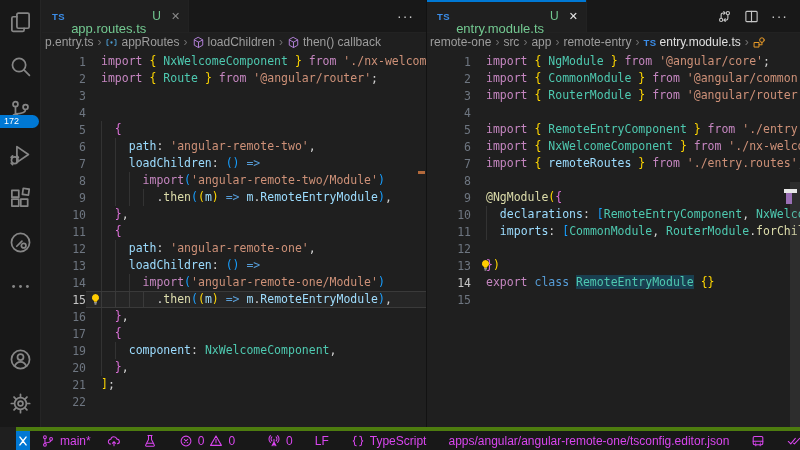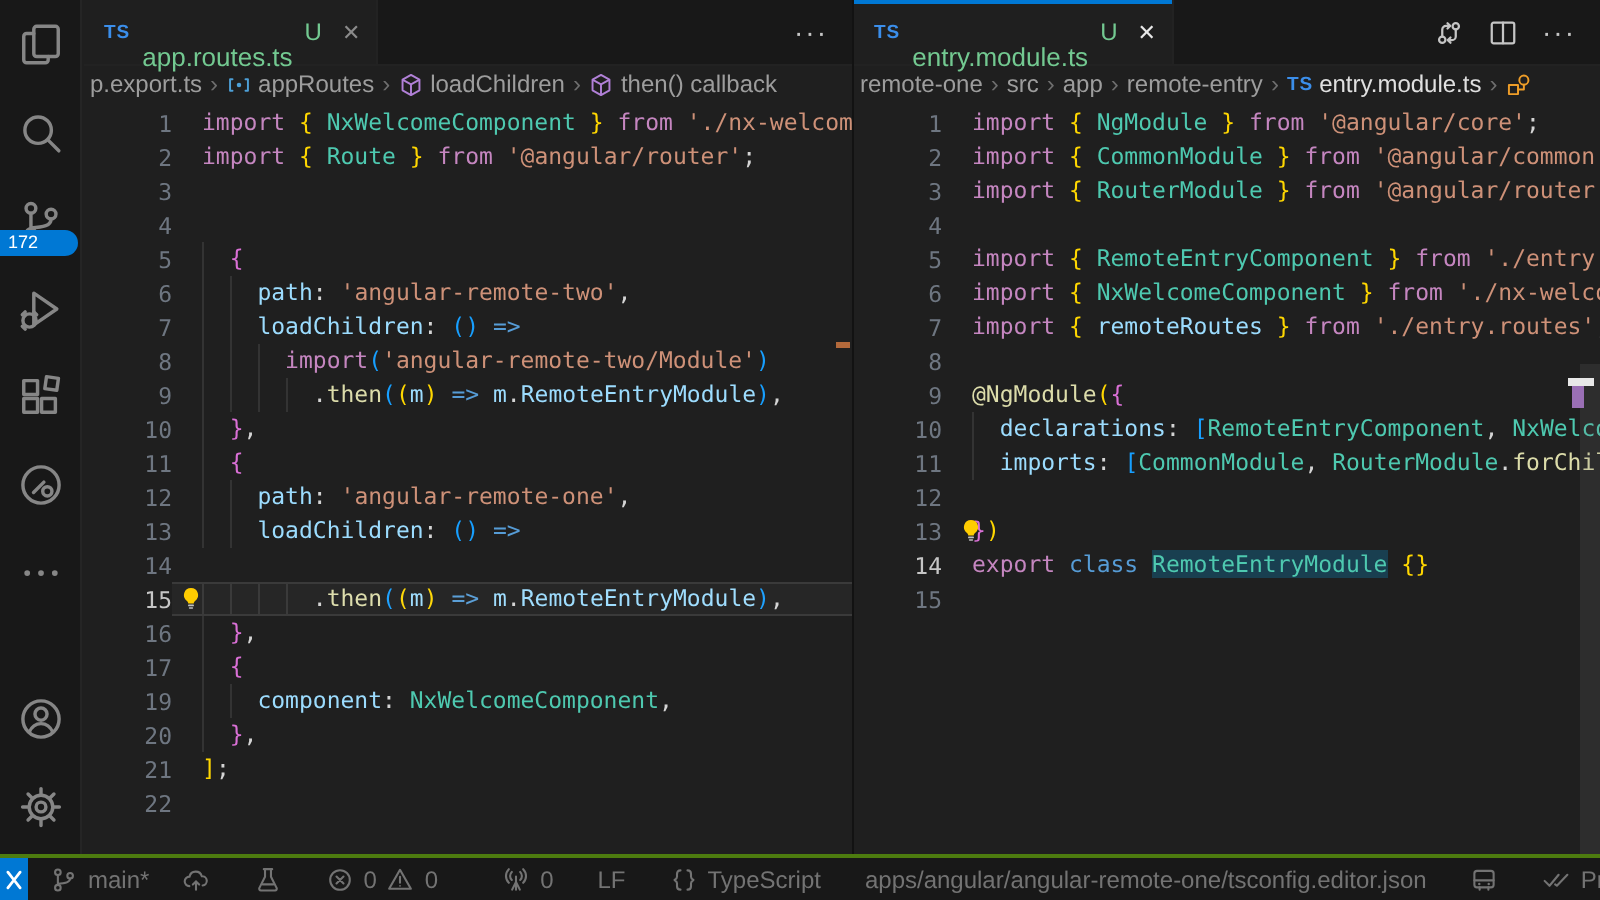--- a/index.html
+++ b/index.html
@@ -96,23 +96,23 @@
   .tok-str { color:#CE9178; } .tok-p { color:#d4d4d4; }
   .tok-b1 { color:#FFD700; } .tok-b2 { color:#DA70D6; } .tok-b3 { color:#179FFF; }
   .tok-dec { color:#DCDCAA; }
   .tok-hl { background:rgba(20,90,120,0.55); color:#4EC9B0; }
 
   .marker { position:absolute; z-index:4; }
   .scroll-thumb { position:absolute; right:0; width:10px; bottom:0; background:rgba(120,120,120,0.16); z-index:2; }
 
   
   .status-bar {
-    position:absolute; left:0; right:0; bottom:0; height:23px;
-    background:#181818; border-top:2px solid #4d7c0f;
-    display:flex; align-items:stretch; font-size:12px; color:#737373;
+    position:absolute; left:16px; right:0; bottom:0; height:23px;
+    background:#181818; border-top:4px solid #4d7c0f;
+    display:flex; align-items:stretch; font-size:12px; color:#d946ef;
   }
   .sb-item { display:flex; align-items:center; gap:5px; padding:0 5px; cursor:pointer; white-space:nowrap; }
   .sb-item .ic { width:14px; height:14px; }
   .sb-item.accent { background:#0078d4; color:#ffffff; width:41px; justify-content:center; padding:0; }
   .sb-spacer { flex:1; }
   .sb-gap-s { margin-left:6px; } .sb-gap-m { margin-left:12px; } .sb-gap-l { margin-left:22px; }
 </style>
 </head>
 <body>
 
@@ -216,21 +216,21 @@
           <span class="tab-title">app.routes.ts</span>
           <span class="git-badge">U</span>
           <span class="tab-close">✕</span>
         </div>
         <div class="tab-actions">
             <span class="dots">···</span>
           </div>
       </div>
       <div class="crumbs">
           <span class="crumb">
-            <span>p.export.ts</span>
+            <span>p.entry.ts</span>
           </span>
           <span class="crumb-sep">›</span>
           <span class="crumb">
             <span class="ic">
               <svg viewBox="0 0 16 16" style="color:#4d9fd6">
                 <path d="M4 4.5H2.5v7H4 M12 4.5h1.5v7H12"></path>
                 <circle cx="8" cy="8" r="1.4" fill="currentColor" stroke="none"></circle>
               </svg>
             </span>
             <span>appRoutes</span>
@@ -303,20 +303,21 @@
           <div class="line">
             <span class="ln">12</span>
             <span class="code"><span class="guide" style="left: 0px;"></span><span class="guide" style="left: 13.84px;"></span><span class="tok-p">    </span><span class="tok-var">path</span><span class="tok-p">: </span><span class="tok-str">'angular-remote-one'</span><span class="tok-p">,</span></span>
           </div>
           <div class="line">
             <span class="ln">13</span>
             <span class="code"><span class="guide" style="left: 0px;"></span><span class="guide" style="left: 13.84px;"></span><span class="tok-p">    </span><span class="tok-var">loadChildren</span><span class="tok-p">: </span><span class="tok-b3">()</span><span class="tok-kw2"> =&gt;</span></span>
           </div>
           <div class="line">
             <span class="ln">14</span>
+            <span class="code"><span class="guide" style="left: 0px;"></span><span class="guide" style="left: 13.84px;"></span><span class="guide" style="left: 27.68px;"></span><span class="tok-p">      </span><span class="tok-kw1">import</span><span class="tok-b3">(</span><span class="tok-str">'angular-remote-one/Module'</span><span class="tok-b3">)</span></span>
           </div>
           <div class="line active num-active">
             <span class="ln">15</span>
             <span class="code"><span class="guide" style="left: 0px;"></span><span class="guide" style="left: 13.84px;"></span><span class="guide" style="left: 27.68px;"></span><span class="guide" style="left: 41.52px;"></span><span class="tok-p">        .</span><span class="tok-fn">then</span><span class="tok-b3">(</span><span class="tok-b1">(</span><span class="tok-var">m</span><span class="tok-b1">)</span><span class="tok-kw2"> =&gt; </span><span class="tok-var">m</span><span class="tok-p">.</span><span class="tok-var">RemoteEntryModule</span><span class="tok-b3">)</span><span class="tok-p">,</span></span>
             <span class="bulb" style="left: 47px;">
               <svg viewBox="0 0 16 16">
                 <path fill="#ffcc00" stroke="none" d="M8 1.2a4.4 4.4 0 0 1 2.5 8c-.5.4-.8 1-.8 1.6H6.3c0-.6-.3-1.2-.8-1.6A4.4 4.4 0 0 1 8 1.2z"></path>
                 <rect x="6.2" y="11.4" width="3.6" height="1.1" rx="0.4" fill="#bfbfbf" stroke="none"></rect>
                 <rect x="6.7" y="13" width="2.6" height="1" rx="0.4" fill="#bfbfbf" stroke="none"></rect>
               </svg>

